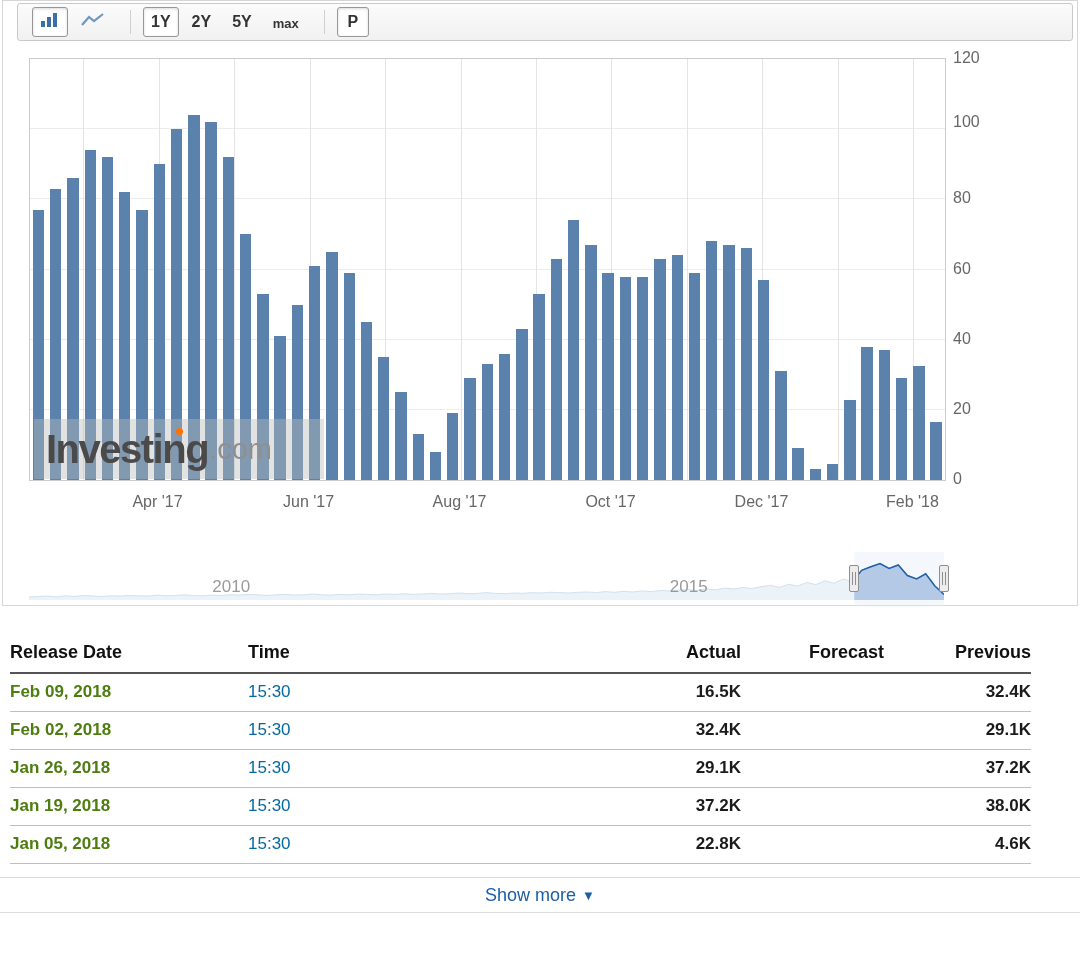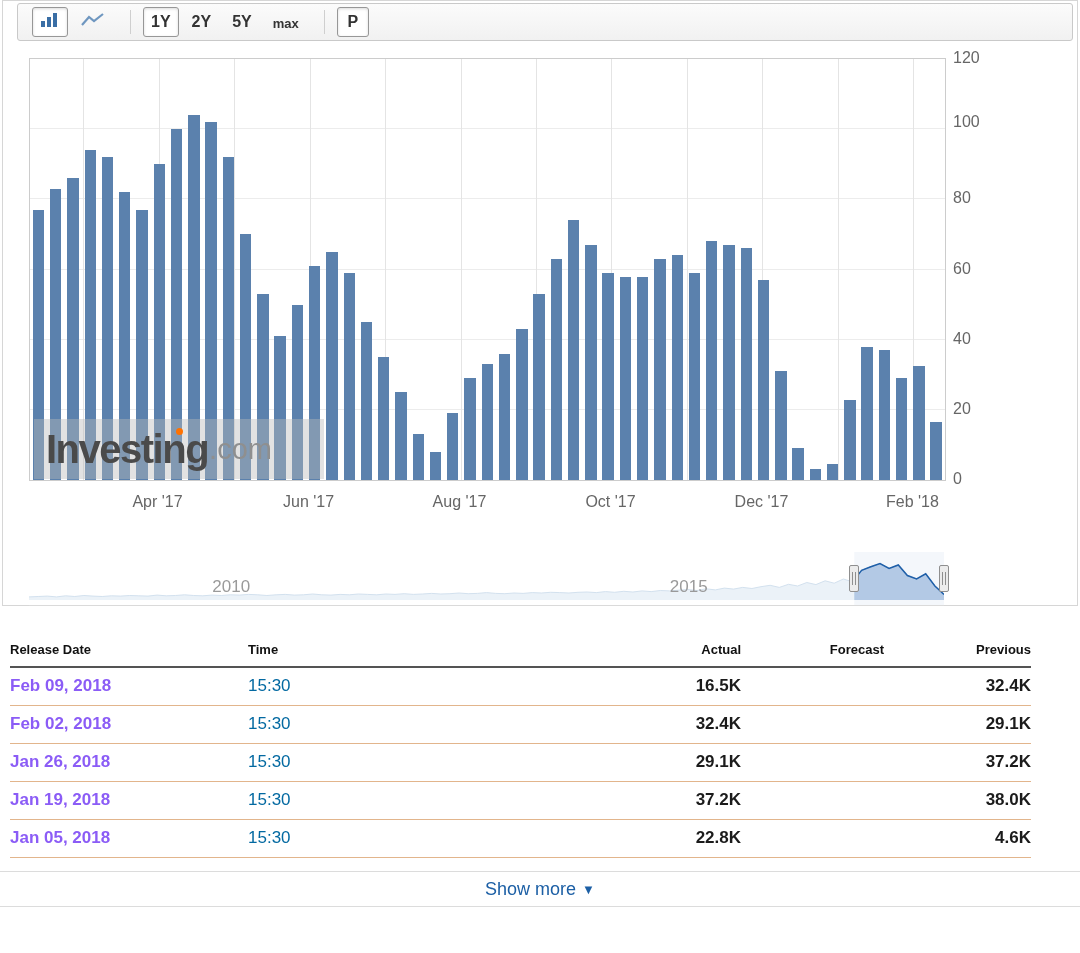--- a/index.html
+++ b/index.html
@@ -35,24 +35,24 @@
   .nav-label{position:absolute;top:25px;font-size:17px;color:#9a9a9a;z-index:3;}
   .handle{position:absolute;top:13px;width:10px;height:27px;box-sizing:border-box;border:1px solid #8f8f8f;
           border-radius:2px;background:#ececec;z-index:5;cursor:ew-resize;}
   .handle::before,.handle::after{content:"";position:absolute;top:6px;bottom:6px;width:1px;background:#8f8f8f;}
   .handle::before{left:2px;}
   .handle::after{right:2px;}
 
   
   .history{margin-top:28px;padding-left:10px;}
   table{border-collapse:collapse;table-layout:fixed;width:1021px;}
-  th{font-size:13px;font-weight:700;color:#111;text-align:left;padding:8px 0 9px 0;border-bottom:2px solid #545454;}
+  th{font-size:18px;font-weight:700;color:#111;text-align:left;padding:8px 0 9px 0;border-bottom:2px solid #545454;}
   td{font-size:17px;padding:8px 0 9px 0;border-bottom:1px solid #e2b58c;color:#222;white-space:nowrap;}
   .r{text-align:right;}
-  td.date{font-weight:700;color:#8b5cf6;}
+  td.date{font-weight:700;color:#4d7c0f;}
   td.val{font-weight:700;color:#1b1b1b;}
   td.time{font-weight:400;color:#0369a1;}
 
   .show-more{margin-top:13px;height:34px;border-top:1px solid #dcdcdc;border-bottom:1px solid #dcdcdc;
              display:flex;align-items:center;justify-content:center;color:#1c5fa5;font-size:18px;cursor:pointer;}
   .chev{margin-left:6px;font-size:13px;line-height:1;}
 </style>
 </head>
 <body>
 

